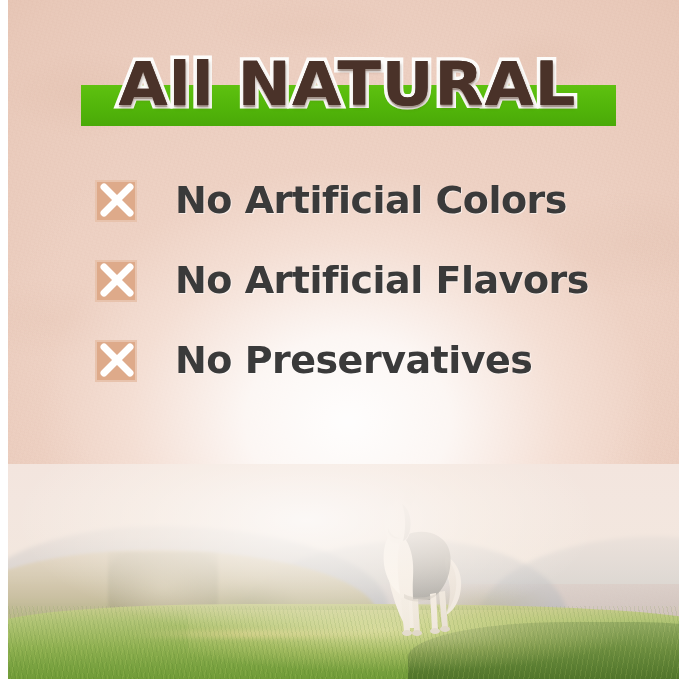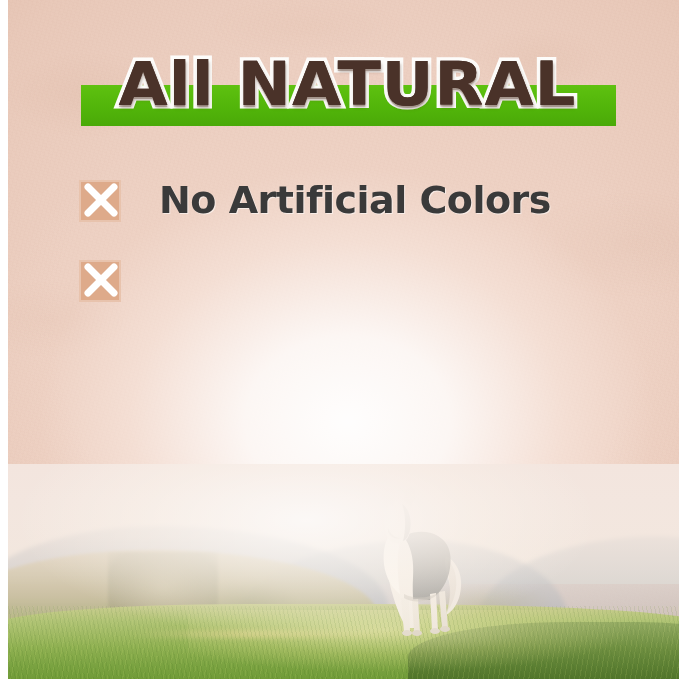--- a/index.html
+++ b/index.html
@@ -126,21 +126,21 @@
     color: #4a3229;
     white-space: nowrap;
     transform: scaleX(1.06);
     transform-origin: 50% 50%;
     pointer-events: none;
   }
 
   
   #claims {
     position: absolute;
-    left: 71px;
+    left: 87px;
     top: 176px;
     width: 560px;
   }
   .claim-row {
     position: relative;
     height: 80px;
   }
   .claim-icon {
     position: absolute;
     left: 0;
@@ -376,26 +376,36 @@
     <div class="claim-row">
       <span class="claim-icon">
         <svg viewBox="0 0 42 42" xmlns="http://www.w3.org/2000/svg">
           <path d="M9 7 L35 33" stroke="#ffffff" stroke-width="7" stroke-linecap="round"></path>
           <path d="M35 7 L9 33" stroke="#ffffff" stroke-width="7" stroke-linecap="round"></path>
         </svg>
       </span>
       <span class="claim-label">No Artificial Colors</span>
     </div>
 
-
     <div class="claim-row">
       <span class="claim-icon">
         <svg viewBox="0 0 42 42" xmlns="http://www.w3.org/2000/svg">
           <path d="M9 7 L35 33" stroke="#ffffff" stroke-width="7" stroke-linecap="round"></path>
           <path d="M35 7 L9 33" stroke="#ffffff" stroke-width="7" stroke-linecap="round"></path>
         </svg>
       </span>
+      <span class="claim-label">No Artificial Flavors</span>
     </div>
 
+    <div class="claim-row">
+      <span class="claim-icon">
+        <svg viewBox="0 0 42 42" xmlns="http://www.w3.org/2000/svg">
+          <path d="M9 7 L35 33" stroke="#ffffff" stroke-width="7" stroke-linecap="round"></path>
+          <path d="M35 7 L9 33" stroke="#ffffff" stroke-width="7" stroke-linecap="round"></path>
+        </svg>
+      </span>
+      <span class="claim-label">No Preservatives</span>
+    </div>
+
 
   </div>
 
 </div>
 
 </body></html>

